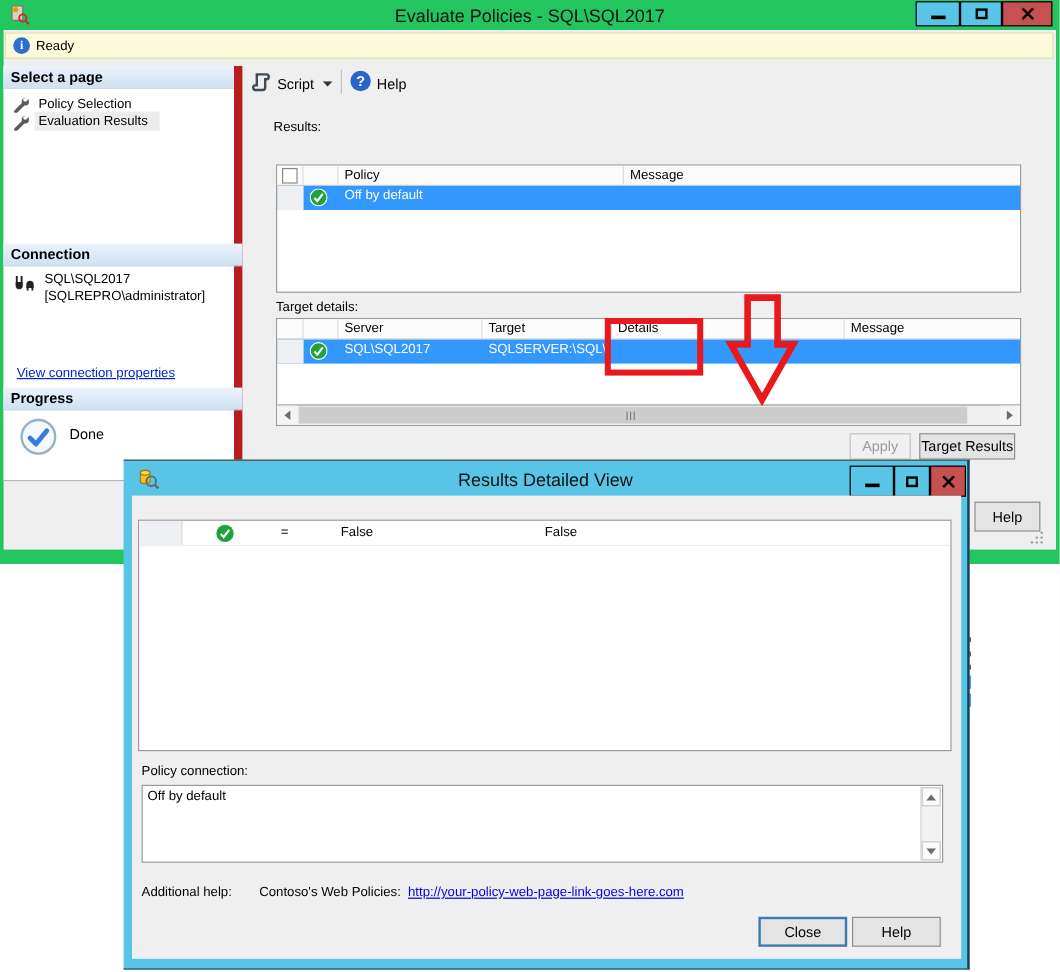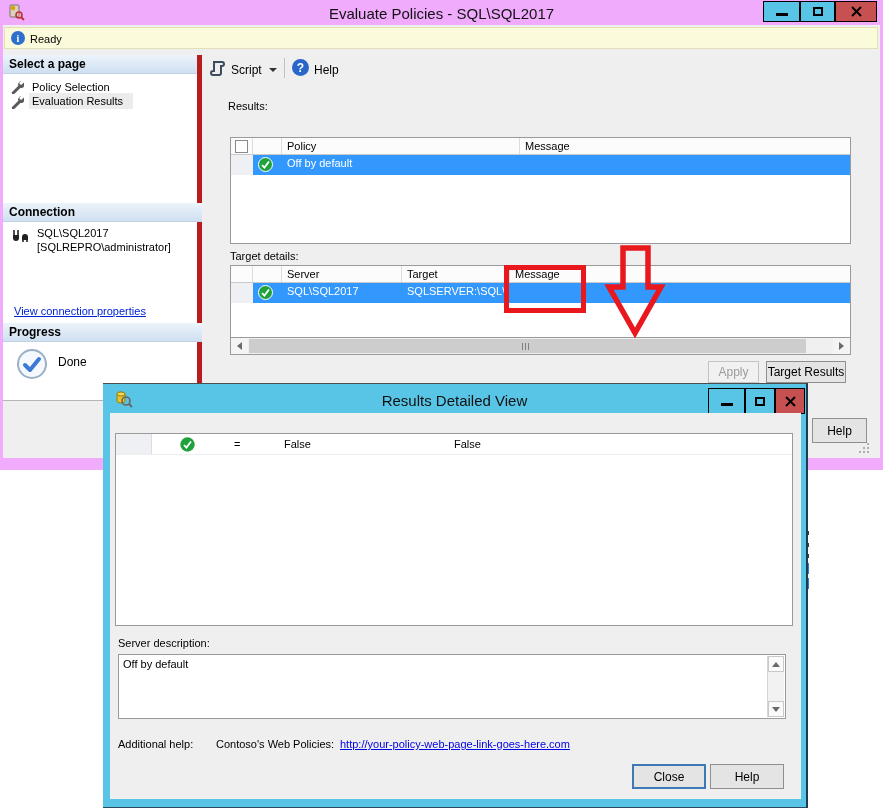--- a/index.html
+++ b/index.html
@@ -2,33 +2,33 @@
 <html><head>
 <meta charset="utf-8">
 <style>
   * { margin:0; padding:0; box-sizing:border-box; }
   html,body { width:883px; height:810px; background:#ffffff; font-family:"Liberation Sans", sans-serif; color:#000; }
   .abs { position:absolute; }
   .t11 { font-size:11px; line-height:13px; }
   .t12 { font-size:12px; line-height:14px; }
 
   
-  #mainWin { left:0; top:0; width:883px; height:470px; background:#f0abfc; z-index:1; }
+  #mainWin { left:0; top:0; width:883px; height:470px; background:#22c55e; z-index:1; }
   .mw-title { left:0; top:5px; width:100%; text-align:center; font-size:15px; color:#111; }
   .winbtn { border:1px solid #000; display:flex; align-items:center; justify-content:center; background:#59c5e6; }
   .winbtn.close { background:#c75050; }
   .dash { width:12px; height:3px; background:#000; margin-top:6px; }
   .sq { width:10px; height:9px; border:2px solid #000; background:transparent; }
 
   #mainInner { left:3px; top:25px; width:877px; height:433px; background:#efefef; }
 
   #statusbar { left:4px; top:27px; width:874px; height:22px; background:#fbfadb; border:1px solid #e2dfb4; }
   .circle-ico { border-radius:50%; display:flex; align-items:center; justify-content:center; color:#fff; font-weight:bold; }
 
-  #sidebar { left:3px; top:55px; width:199px; height:346px; background:#fff; border-right:5px solid #b91c1c; border-bottom:1px solid #b5b5b5; }
+  #sidebar { left:3px; top:55px; width:199px; height:346px; background:#fff; border-right:7px solid #b91c1c; border-bottom:1px solid #b5b5b5; }
   .band { height:19px; background:linear-gradient(#ecf3fb,#cfe0f1); border-bottom:1px solid #c2d3e5; font-weight:bold; font-size:12px; padding:2px 0 0 6px; }
 
   .sb-item-label { font-size:11px; }
   .hl { background:#ececec; }
 
   .link { color:#0023d6; text-decoration:underline; font-size:11px; cursor:pointer; }
   .weblink { color:#0000e6; text-decoration:underline; font-size:11px; cursor:pointer; }
 
   
   .tbl { background:#fff; border:1px solid #9a9a9a; overflow:hidden; }
@@ -163,20 +163,21 @@
   </div>
 
   <div class="abs t11" style="left:230px;top:250px;">Target details:</div>
 
   <div class="abs tbl" style="left:230px;top:265px;width:621px;height:90px;">
     <div class="trow thead">
       <div class="tc" style="width:22px;"></div>
       <div class="tc" style="width:29px;"></div>
       <div class="tc" style="width:120px;">Server</div>
       <div class="tc" style="width:108px;">Target</div>
+      <div class="tc" style="width:194px;">Details</div>
       <div class="tc last" style="flex:1;">Message</div>
     </div>
     <div class="trow selrow" style="height:20px;">
       <div class="tc graycell" style="width:22px;"></div>
       <div class="tc" style="width:29px;padding-top:2px;">
         <svg width="15" height="15" viewBox="0 0 15 15">
             <circle cx="7.5" cy="7.5" r="7" fill="#1fa23c" stroke="#fff"></circle>
             <path d="M4 8l2.4 2.5L11 4.5" fill="none" stroke="#fff" stroke-width="1.8"></path>
           </svg>
       </div>
@@ -258,21 +259,21 @@
               <circle cx="7.5" cy="7.5" r="7.2" fill="#1fa23c"></circle>
               <path d="M4 8l2.4 2.5L11 4.5" fill="none" stroke="#fff" stroke-width="1.8"></path>
             </svg>
         </div>
         <div class="tc" style="width:50px;border-right:none;padding-top:4px;">=</div>
         <div class="tc" style="width:170px;border-right:none;padding-top:4px;">False</div>
         <div class="tc last" style="flex:1;padding-top:4px;">False</div>
       </div>
     </div>
 
-    <div class="abs t11" style="left:8px;top:224px;">Server description:</div>
+    <div class="abs t11" style="left:8px;top:224px;">Policy connection:</div>
 
     <div class="abs" style="left:8px;top:241px;width:668px;height:65px;background:#fff;border:1px solid #9a9a9a;">
       <div class="abs t11" style="left:4px;top:3px;">Off by default</div>
       <div class="vscroll">
         <div class="vs-btn" style="top:0;">
             <span class="tri-u"></span>
           </div>
         <div class="vs-btn" style="bottom:0;">
             <span class="tri-d"></span>
           </div>

